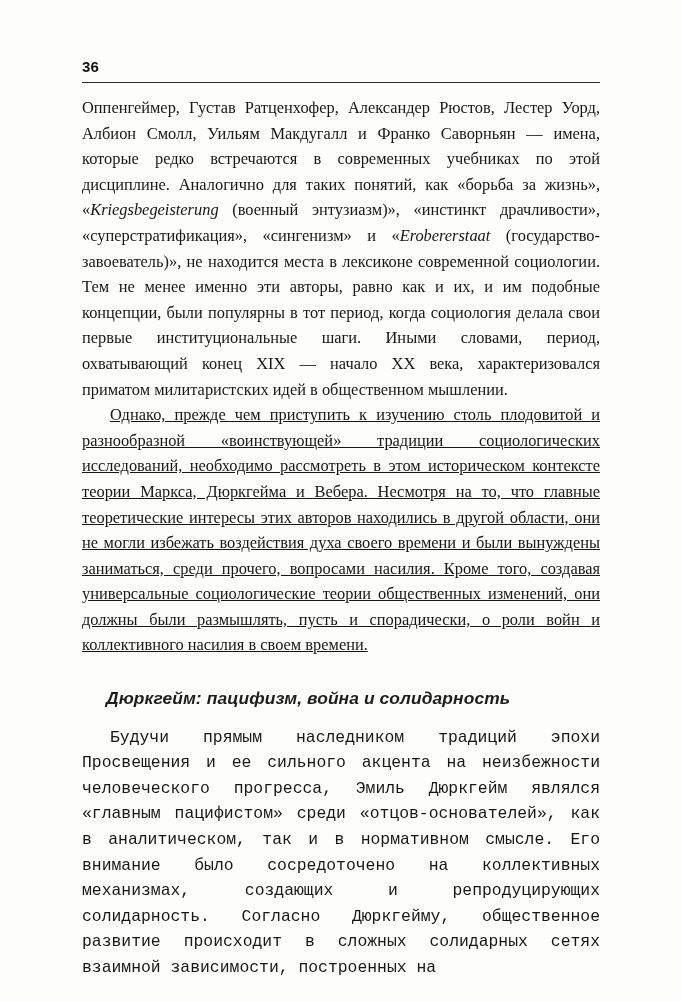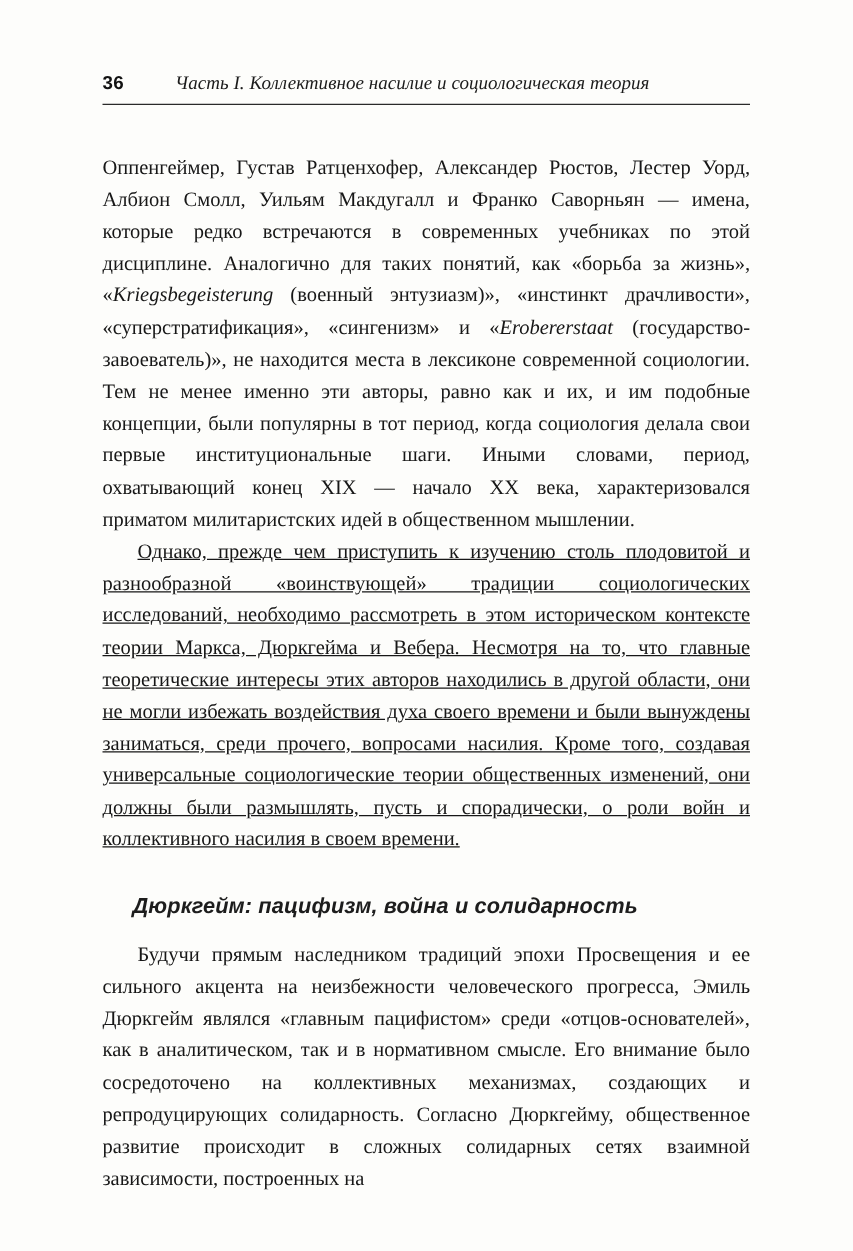--- a/index.html
+++ b/index.html
@@ -44,21 +44,21 @@
   }
   .head-title {
     font-family: "Liberation Serif", serif;
     font-style: italic;
     font-size: 15.2px;
     color: #1b1b1b;
     letter-spacing: 0.05px;
     white-space: nowrap;
   }
   .body-text {
-    margin-top: 37px;
+    margin-top: 12px;
     font-size: 16.4px;
     line-height: 25.6px;
     text-align: justify;
     text-justify: inter-word;
     color: #171717;
     hyphens: manual;
   }
   .para {
     margin: 0;
     text-indent: 0;
@@ -73,34 +73,34 @@
     margin-bottom: 13px;
     font-family: "Liberation Sans", sans-serif;
     font-size: 17.4px;
     color: #1d1d1d;
     letter-spacing: 0.1px;
     padding-left: 24px;
     font-style: italic;
   }
   .after-heading {
     text-indent: 28px;
+    font-family: Liberation Mono, monospace;
   }
   i.term {
     font-style: italic;
   }
 </style>
 </head>
 <body>
 
 <div class="page">
   <div class="content">
 
     <div class="running-head">
       <span class="folio">36</span>
-      <span class="head-title">Часть I. Коллективное насилие и социологическая теория</span>
     </div>
 
     <div class="body-text">
 
       <p class="para"><span>Оппенгеймер, Густав Ратценхофер, Александер Рюстов, Лестер Уорд, Албион Смолл, Уильям Макдугалл и Франко Саворньян — имена, которые редко встречаются в современных учебниках по этой дисциплине. Аналогично для таких понятий, как «борьба за жизнь», «</span><i class="term">Kriegsbegeisterung</i><span> (военный энтузиазм)», «инстинкт драчливости», «суперстратификация», «сингенизм» и «</span><i class="term">Erobererstaat</i><span> (государство-завоеватель)», не находится места в лексиконе современной социологии. Тем не менее именно эти авторы, равно как и их, и им подобные концепции, были популярны в тот период, когда социология делала свои первые институциональные шаги. Иными словами, период, охватывающий конец XIX — начало XX века, характеризовался приматом милитаристских идей в общественном мышлении.</span></p>
 
       <p class="para">Однако, прежде чем приступить к изучению столь плодовитой и разнообразной «воинствующей» традиции социологических исследований, необходимо рассмотреть в этом историческом контексте теории Маркса, Дюркгейма и Вебера. Несмотря на то, что главные теоретические интересы этих авторов находились в другой области, они не могли избежать воздействия духа своего времени и были вынуждены заниматься, среди прочего, вопросами насилия. Кроме того, создавая универсальные социологические теории общественных изменений, они должны были размышлять, пусть и спорадически, о роли войн и коллективного насилия в своем времени.</p>
 
       <h2 class="section-heading">Дюркгейм: пацифизм, война и солидарность</h2>
 

